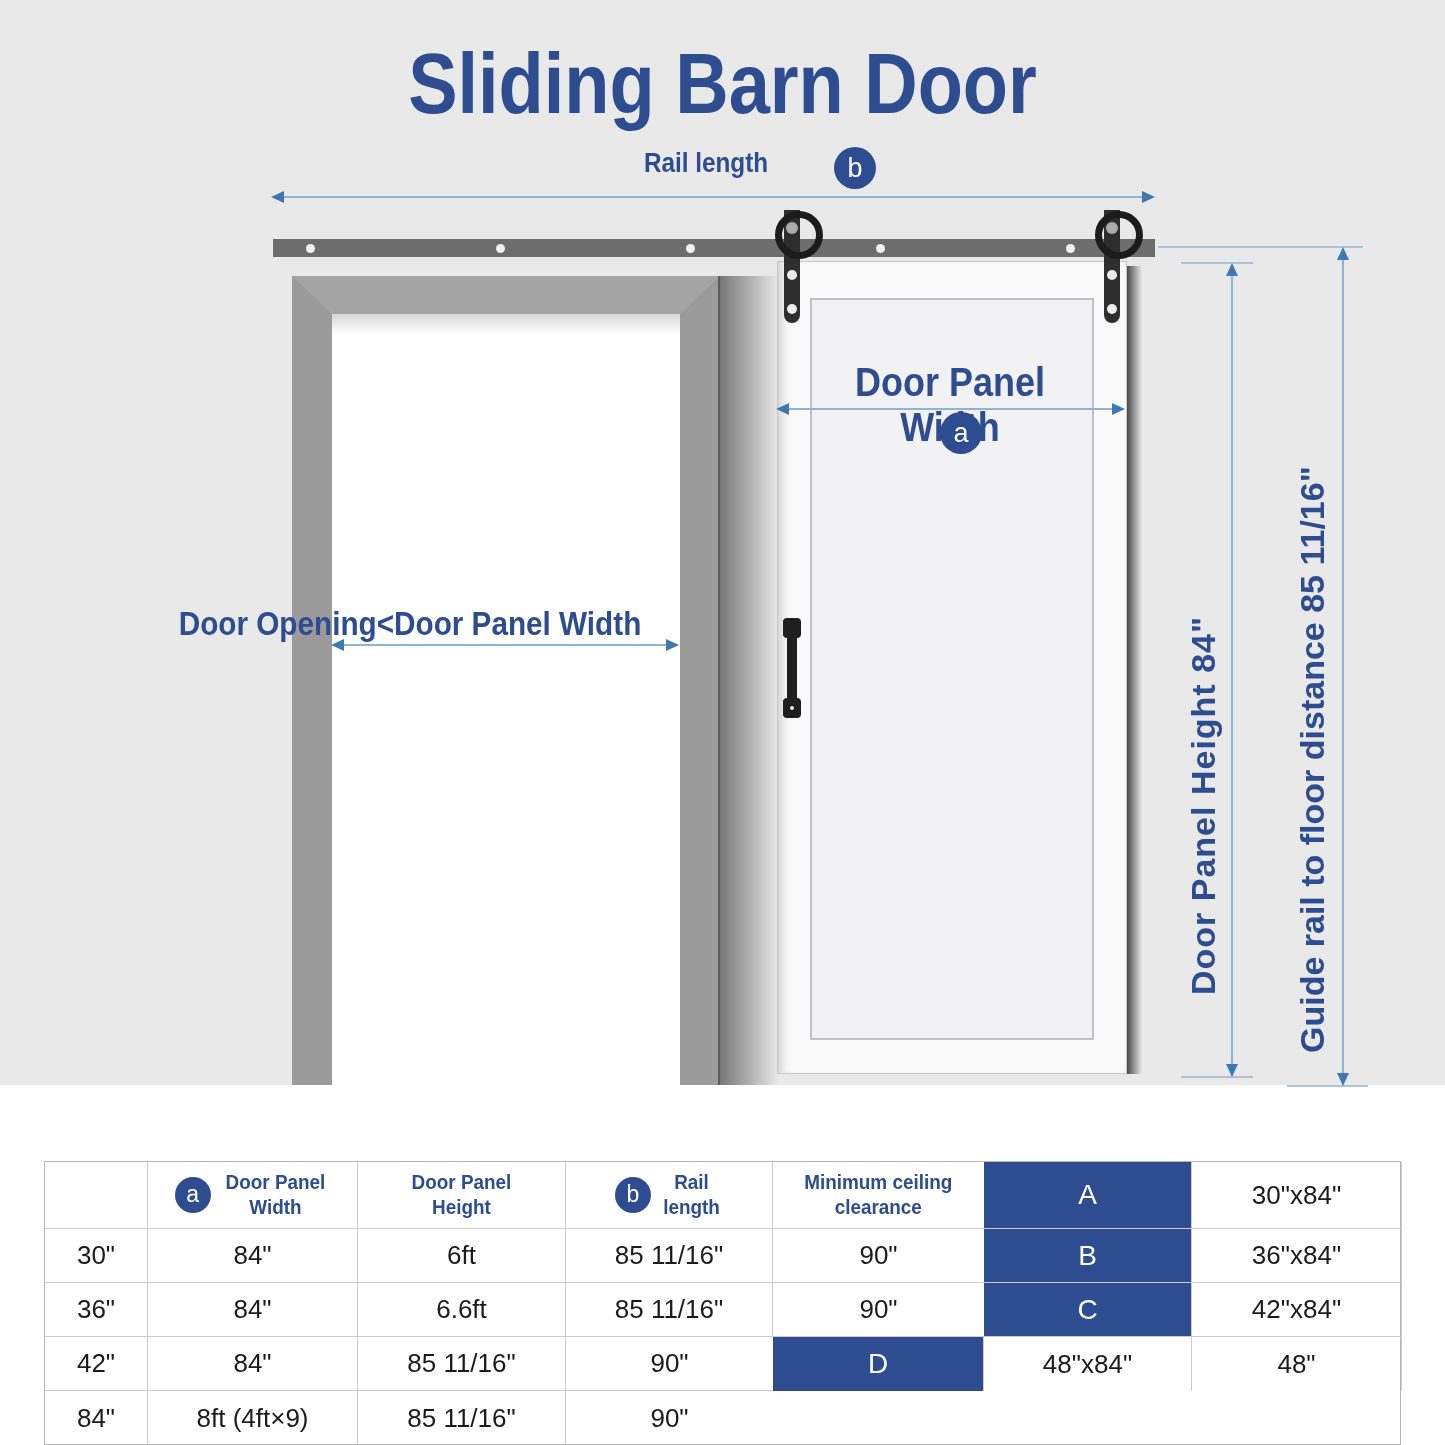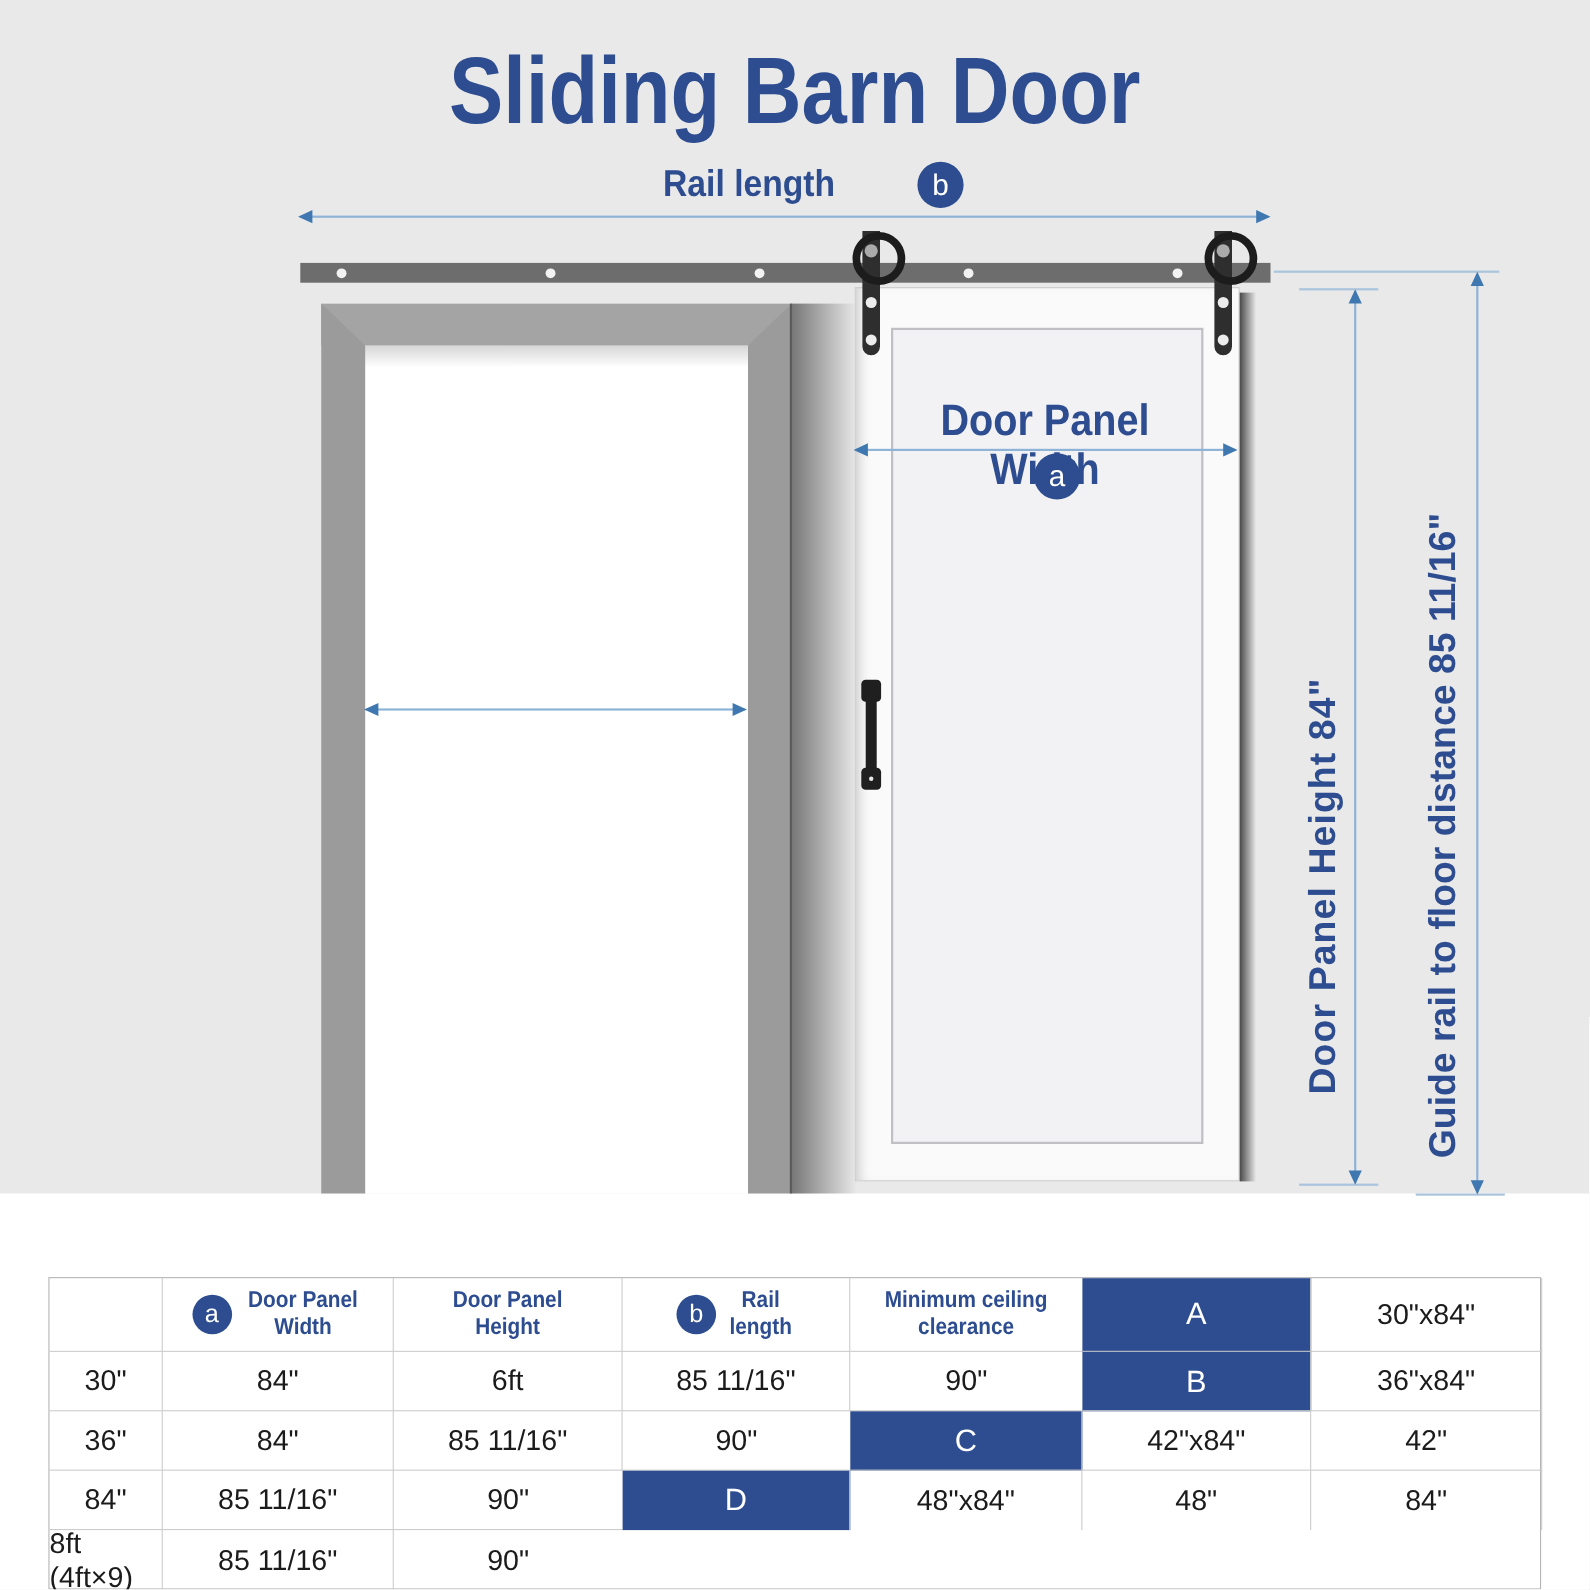--- a/index.html
+++ b/index.html
@@ -63,21 +63,21 @@
   #door-shadow{left:1127px;top:266px;width:15px;height:808px;
         background:linear-gradient(to right,rgba(45,45,45,.85),rgba(120,120,120,0));z-index:3;}
   
   #handle{left:783px;top:618px;width:18px;height:100px;z-index:6;}
   #handle .bar{position:absolute;left:4px;top:6px;width:10px;height:88px;background:#1f1f1f;border-radius:5px;}
   #handle .plate{position:absolute;left:0;width:18px;height:20px;background:#1f1f1f;border-radius:4px;}
   #handle .plate.t{top:0;} #handle .plate.b{bottom:0;}
   #handle .screw{position:absolute;left:7px;width:4px;height:4px;border-radius:50%;background:#e8e8e8;}
   
   .dlabel{position:absolute;font-weight:bold;color:var(--accent);text-align:center;z-index:8;}
-  #rail-label{left:531px;top:148px;width:300px;font-size:34px;}
+  #rail-label{left:556px;top:148px;width:300px;font-size:27px;}
   #opening-label{left:95px;top:605px;width:630px;font-size:33px;}
   #width-label{left:795px;top:360px;width:310px;font-size:40px;}
   .vlabel{position:absolute;font-weight:bold;color:var(--accent);z-index:8;
           writing-mode:vertical-rl;transform:rotate(180deg);text-align:center;
           display:flex;align-items:center;justify-content:center;}
   #height-label{left:1178px;top:555px;width:50px;height:500px;font-size:34px;letter-spacing:1px;}
   #guide-label{left:1287px;top:415px;width:50px;height:690px;font-size:34px;}
   
   #spec-table{left:44px;top:1161px;width:1357px;height:284px;display:grid;
       grid-template-columns:103px 210px 208px 207px 211px 208px 210px;
@@ -143,20 +143,23 @@
     <div class="wheel" style="left:775px;top:211px;"></div>
     <div class="hub" style="left:786px;top:222px;"></div>
 
     <div class="strap" style="left:1104px;top:210px;height:113px;">
       <div class="bolt" style="top:60px;"></div>
         <div class="bolt" style="top:94px;"></div>
     </div>
     <div class="wheel" style="left:1095px;top:211px;"></div>
     <div class="hub" style="left:1106px;top:222px;"></div>
 
+    <div class="dlabel" id="opening-label">
+        <span class="cond">Door Opening&lt;Door Panel Width</span>
+      </div>
     <div class="harrow" style="left:333px;top:644px;width:344px;z-index:8;">
       <div class="hl"></div>
       <div class="hr"></div>
     </div>
 
     <div class="dlabel" id="width-label">
         <span class="cond">Door Panel Width</span>
       </div>
     <div class="harrow" style="left:778px;top:408px;width:345px;z-index:8;">
       <div class="hl"></div>
@@ -211,20 +214,21 @@
     <div class="cell vcell">30"</div>
     <div class="cell vcell">84"</div>
     <div class="cell vcell">6ft</div>
     <div class="cell vcell">85 11/16"</div>
     <div class="cell vcell lastcol">90"</div>
 
     <div class="cell kcell">B</div>
     <div class="cell vcell">36"x84"</div>
     <div class="cell vcell">36"</div>
     <div class="cell vcell">84"</div>
+    <div class="cell vcell">6.6ft</div>
     <div class="cell vcell">85 11/16"</div>
     <div class="cell vcell lastcol">90"</div>
 
     <div class="cell kcell">C</div>
     <div class="cell vcell">42"x84"</div>
     <div class="cell vcell">42"</div>
     <div class="cell vcell">84"</div>
     <div class="cell vcell">85 11/16"</div>
     <div class="cell vcell lastcol">90"</div>
 

